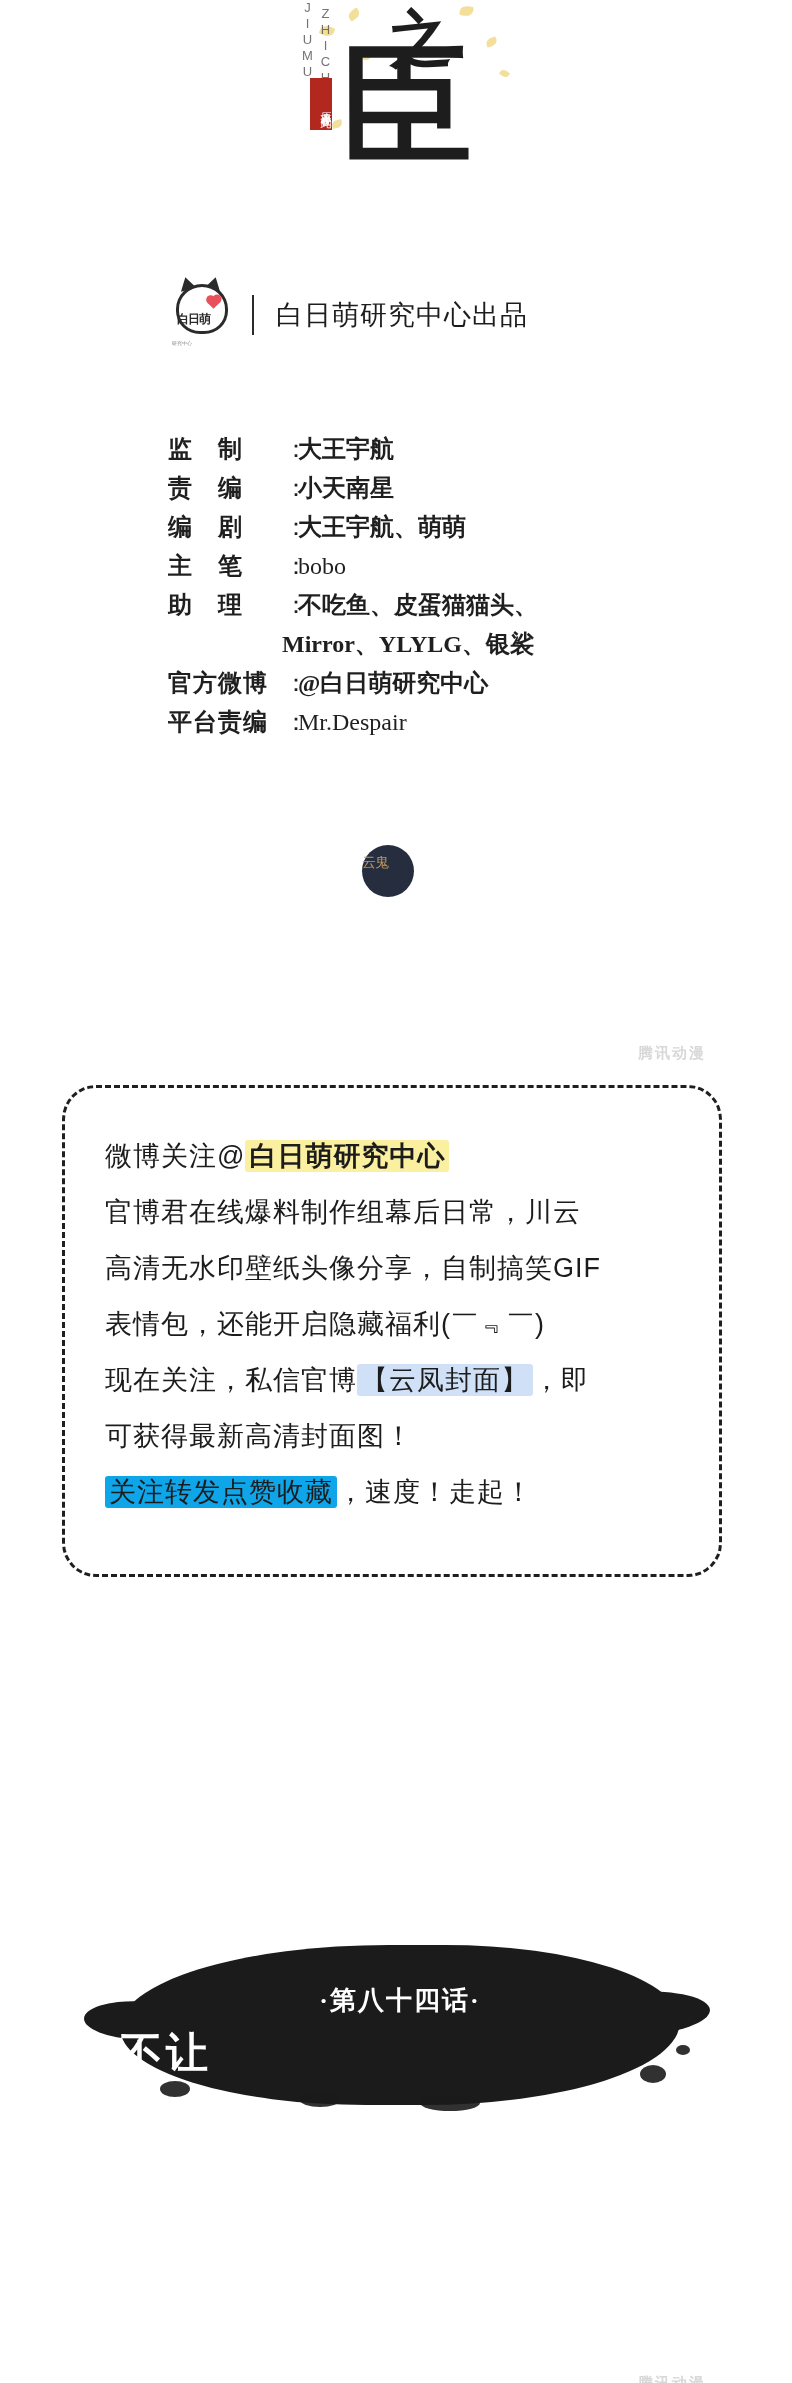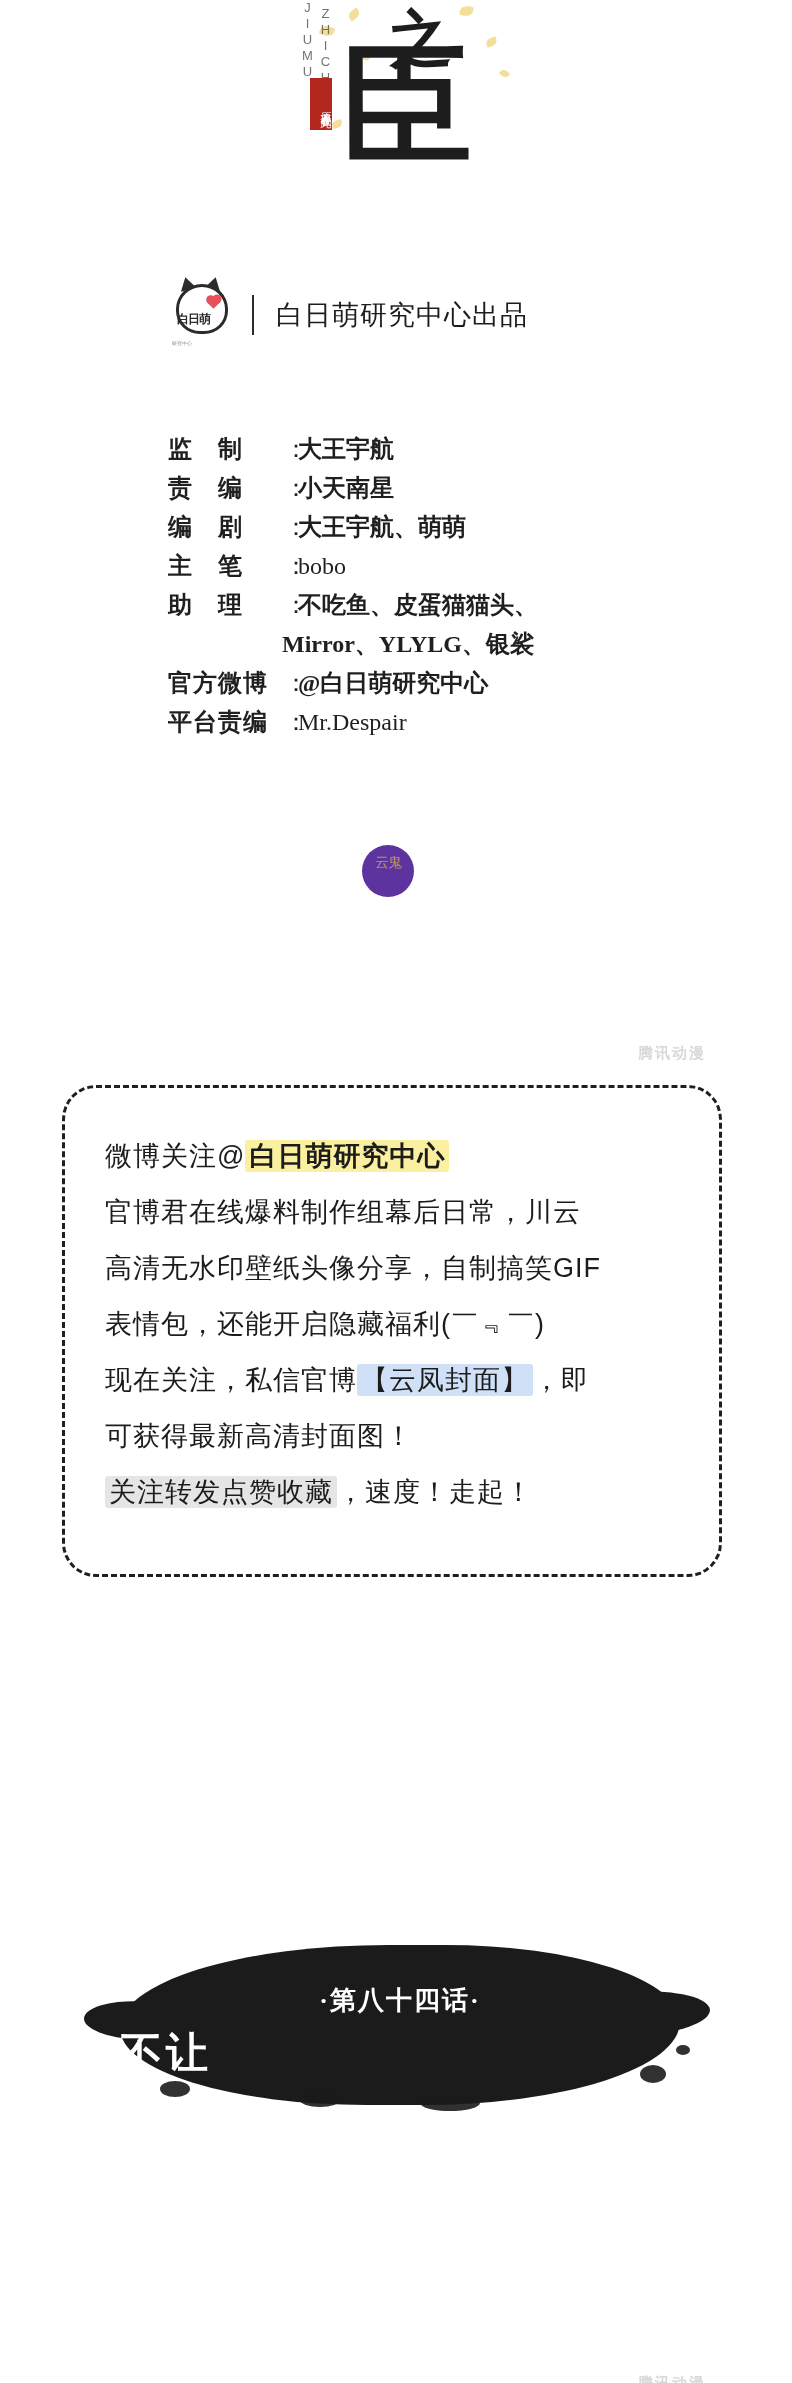--- a/index.html
+++ b/index.html
@@ -199,25 +199,25 @@
   }
 
   
   .round-seal {
     position: absolute;
     left: 362px;
     top: 845px;
     width: 52px;
     height: 52px;
     border-radius: 50%;
-    background: #4c1d95;
+    background: #0f172a;
     color: #b98c4a;
     font-size: 14px;
     line-height: 15px;
-    text-align: center;
+    text-align: left;
     padding-top: 10px;
     box-sizing: border-box;
     letter-spacing: -1px;
     opacity: .9;
   }
 
   
   .watermark {
     position: absolute;
     font-family: "Liberation Sans", sans-serif;
@@ -254,21 +254,21 @@
     background: #faf0a0;
     padding: 1px 4px;
     border-radius: 3px;
   }
   .hl-blue {
     background: #cfe0f7;
     padding: 1px 4px;
     border-radius: 3px;
   }
   .hl-pink {
-    background: #e5e5e5;
+    background: #0ea5e9;
     padding: 1px 4px;
     border-radius: 3px;
   }
   .note-bold { font-weight: bold; }
 
   
   .chapter-banner {
     position: absolute;
     left: 120px;
     top: 1945px;

